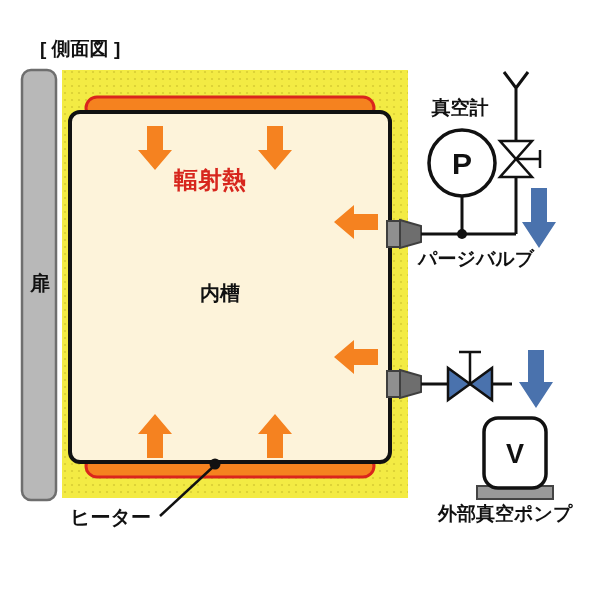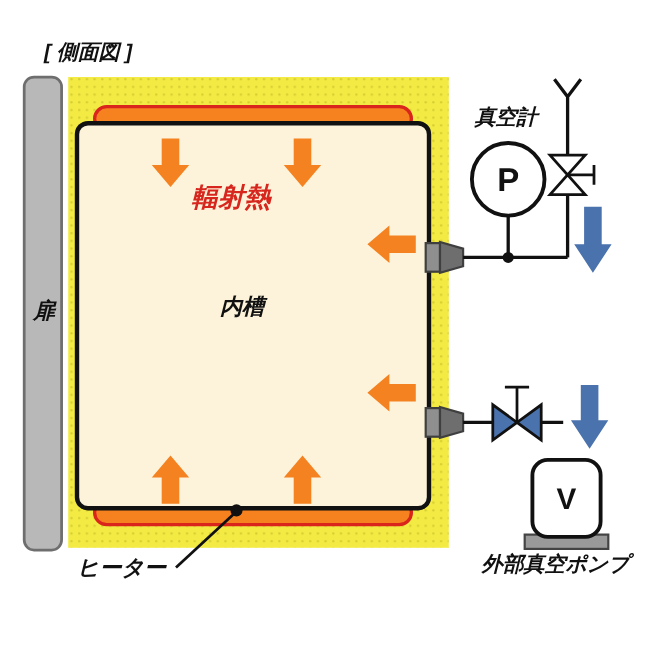--- a/index.html
+++ b/index.html
@@ -3,21 +3,21 @@
 <meta charset="utf-8">
 <style>
   html,body{margin:0;padding:0;background:#fff;}
   .canvas{
     position:relative;width:600px;height:600px;background:#ffffff;overflow:hidden;
     font-family:"Liberation Sans","DejaVu Sans",sans-serif;color:#111;
   }
   .canvas svg{position:absolute;left:0;top:0;}
   .lbl{
     position:absolute;font-weight:bold;font-size:19px;white-space:nowrap;
-    color:#111;line-height:1.15;font-style:italic;
+    color:#111;line-height:1.15;
   }
   .lbl.center{text-align:center;}
   .lbl.red{color:#d7261d;}
   svg text{font-family:"Liberation Sans","DejaVu Sans",sans-serif;fill:#111;}
 </style>
 </head>
 <body>
 
 <div class="canvas">
 
@@ -89,22 +89,23 @@
     <path d="M160 516 L214 466" stroke="#111" stroke-width="2.5" fill="none"></path>
     <circle cx="215" cy="464" r="5.5" fill="#111"></circle>
   </svg>
 
   <div class="lbl" style="left:40px;top:38px;font-size:19px;">[ 側面図 ]</div>
 
   <div class="lbl center" style="left:24px;top:272px;width:32px;font-size:20px;">扉</div>
 
   <div class="lbl center red" style="left:158px;top:166px;width:104px;font-size:24px;">輻射熱</div>
 
-  <div class="lbl center" style="left:168px;top:268px;width:104px;font-size:20px;">内槽</div>
+  <div class="lbl center" style="left:168px;top:282px;width:104px;font-size:20px;">内槽</div>
 
   <div class="lbl center" style="left:400px;top:97px;width:120px;font-size:19px;">真空計</div>
 
   <div class="lbl" style="left:70px;top:506px;font-size:20px;">ヒーター</div>
 
+  <div class="lbl" style="left:418px;top:248px;font-size:19px;">パージバルブ</div>
 
 
   <div class="lbl" style="left:422px;top:503px;font-size:19px;margin-left:16px;">外部真空ポンプ</div>
 </div>
 
 </body></html>

